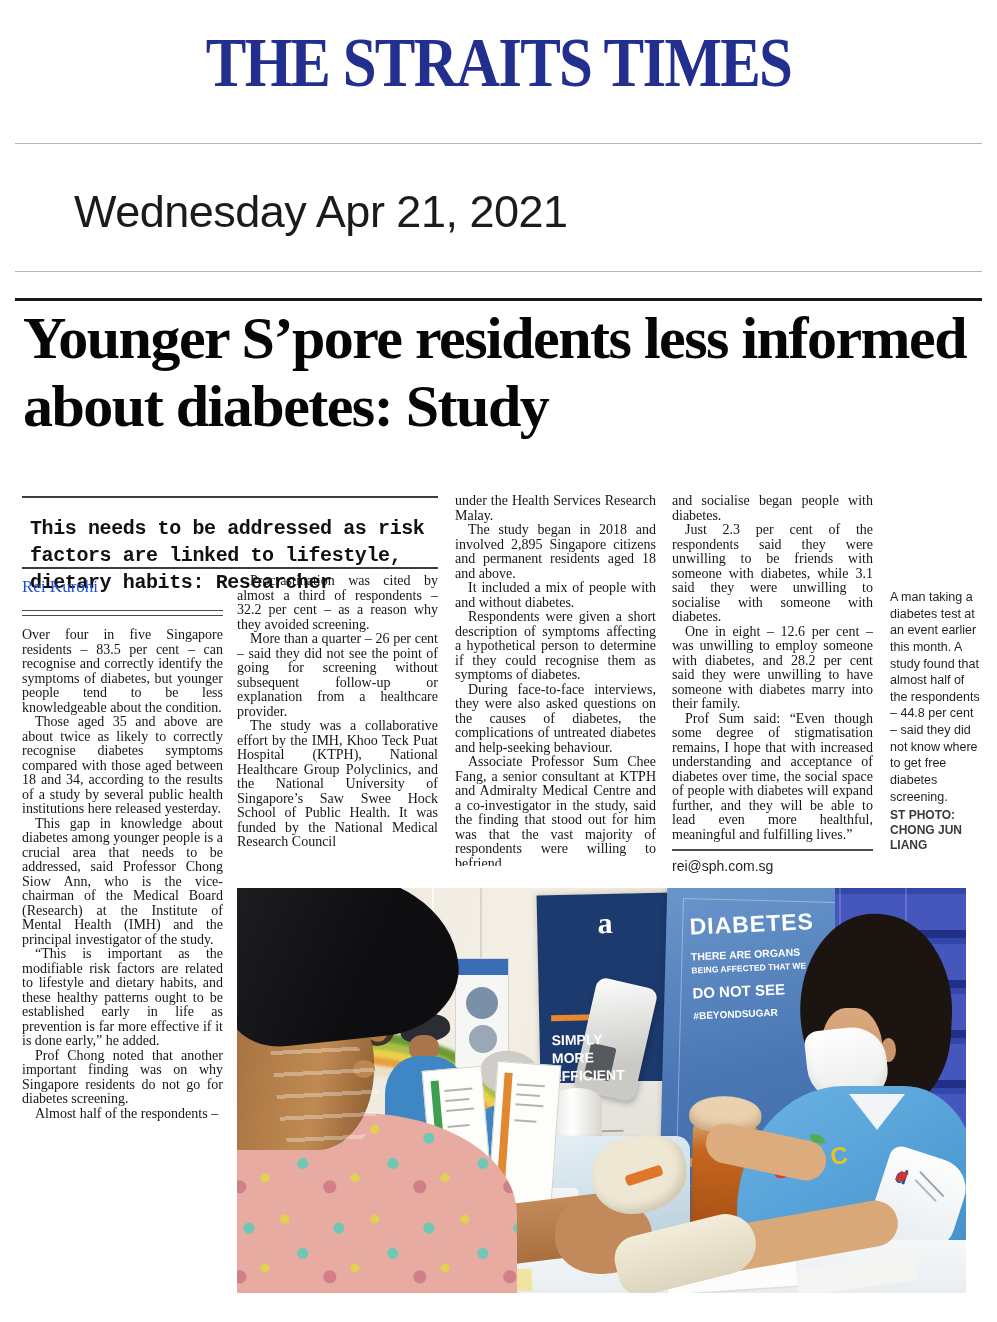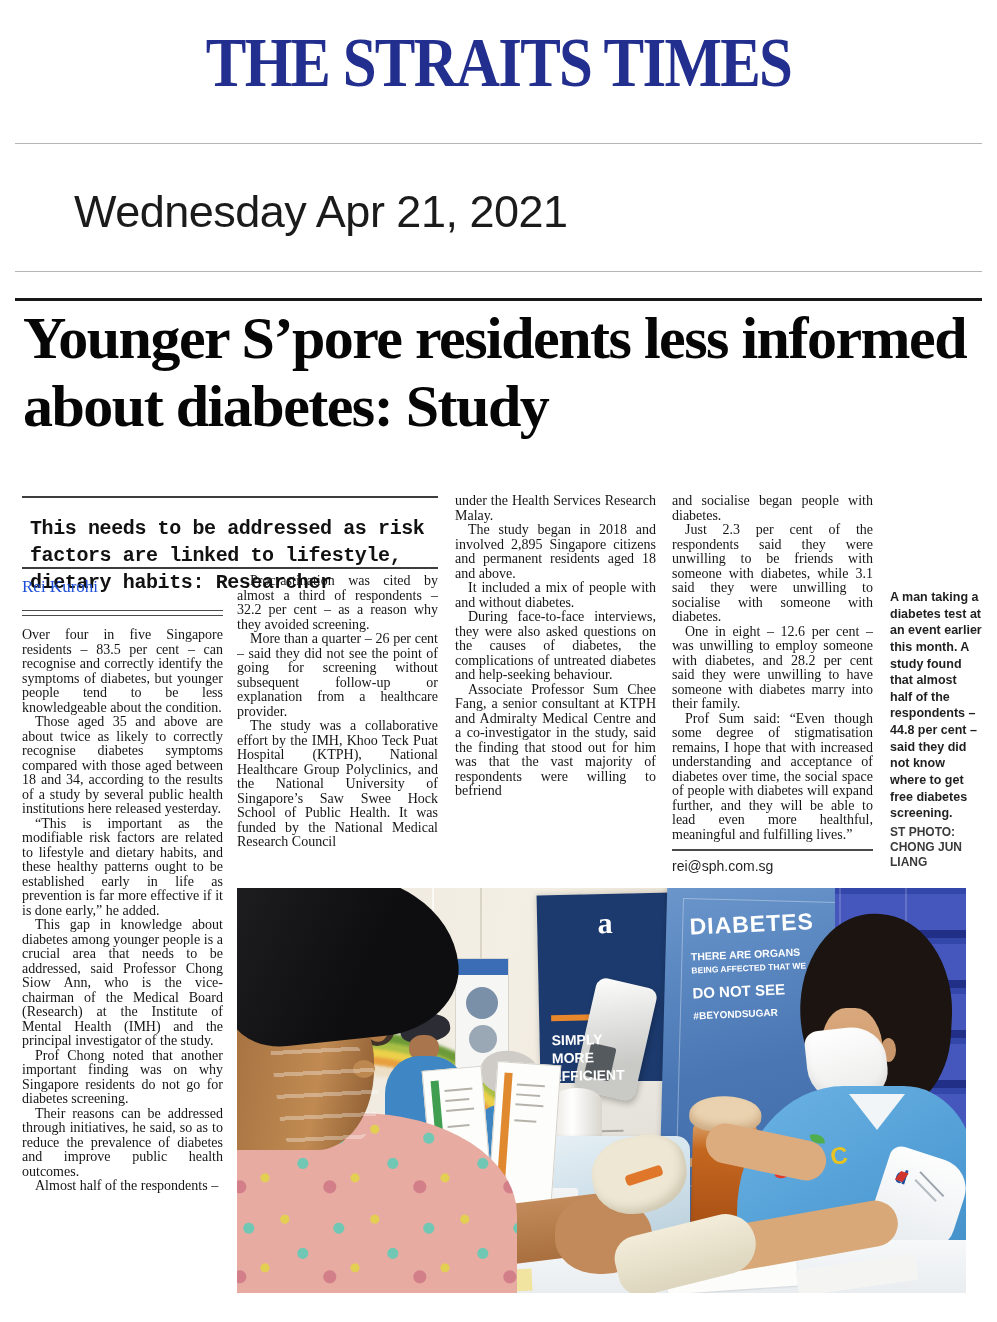--- a/index.html
+++ b/index.html
@@ -37,21 +37,21 @@
   #col2{left:237px;top:574px;height:306px;overflow:hidden;}
   #col3{left:455px;top:494px;height:372px;overflow:hidden;}
   #col4{left:672px;top:494px;height:352px;overflow:hidden;}
   #email-rule{position:absolute;left:672px;top:849px;width:201px;border-top:2px solid #4a4a4a;height:0;}
   #email{position:absolute;left:672px;top:858px;font-family:"Liberation Sans",sans-serif;
     font-size:14px;color:#1f1f1f;}
 
   
   #caption-box{position:absolute;left:890px;top:589px;width:92px;
     font-family:"Liberation Sans",sans-serif;}
-  #caption-text{margin:0;font-weight:700;font-size:12.5px;line-height:1.33;color:#1f1f1f;}
+  #caption-text{margin:0;font-weight:400;font-size:12.5px;line-height:1.33;color:#1f1f1f;}
   #caption-credit{margin:3px 0 0 0;font-weight:700;font-size:12px;line-height:1.25;color:#3a3a3a;}
 
   
   .photo{position:absolute;left:237px;top:888px;width:729px;height:405px;overflow:hidden;
     background:linear-gradient(100deg,#ebe5d9 0%,#f4efe5 35%,#ece5d7 58%,#e7dfd0 78%,#efe9dd 100%);}
   .photo div{position:absolute;}
 
   .seam{background:rgba(255,255,255,.7);width:2px;height:280px;top:0;}
   #seam1{left:195px;} #seam2{left:243px;background:rgba(175,165,150,.35);}
 
@@ -223,37 +223,37 @@
   <div class="subrule" id="subrule-a"></div>
   <p id="subhead">This needs to be addressed as risk factors are linked to lifestyle, dietary habits: Researcher</p>
   <div class="subrule" id="subrule-b"></div>
 
   <div id="byline">Rei Kurohi</div>
   <div id="double-rule"></div>
 
   <div class="col" id="col1">
     <p class="nI">Over four in five Singapore residents – 83.5 per cent – can recognise and correctly identify the symptoms of diabetes, but younger people tend to be less knowledgeable about the condition.</p>
     <p>Those aged 35 and above are about twice as likely to correctly recognise diabetes symptoms compared with those aged between 18 and 34, according to the results of a study by several public health institutions here released yesterday.</p>
+    <p>This gap in knowledge about diabetes among younger people is a crucial area that needs to be addressed, said Professor Chong Siow Ann, who is the vice-chairman of the Medical Board (Research) at the Institute of Mental Health (IMH) and the principal investigator of the study.</p>
     <p>“This is important as the modifiable risk factors are related to lifestyle and dietary habits, and these healthy patterns ought to be established early in life as prevention is far more effective if it is done early,” he added.</p>
-    <p>This gap in knowledge about diabetes among younger people is a crucial area that needs to be addressed, said Professor Chong Siow Ann, who is the vice-chairman of the Medical Board (Research) at the Institute of Mental Health (IMH) and the principal investigator of the study.</p>
     <p>Prof Chong noted that another important finding was on why Singapore residents do not go for diabetes screening.</p>
-    <p>Their reasons can be addressed through initiatives, he said, so as to reduce the prevalence of diabetes and improve public health outcomes.</p>
     <p>Almost half of the respondents –</p>
   </div>
 
   <div class="col" id="col2">
     <p>Procrastination was cited by almost a third of respondents – 32.2 per cent – as a reason why they avoided screening.</p>
     <p>More than a quarter – 26 per cent – said they did not see the point of going for screening without subsequent follow-up or explanation from a healthcare provider.</p>
     <p>The study was a collaborative effort by the IMH, Khoo Teck Puat Hospital (KTPH), National Healthcare Group Polyclinics, and the National University of Singapore’s Saw Swee Hock School of Public Health. It was funded by the National Medical Research Council</p>
   </div>
 
   <div class="col" id="col3">
     <p class="nI">under the Health Services Research Malay.</p>
     <p>The study began in 2018 and involved 2,895 Singapore citizens and permanent residents aged 18 and above.</p>
     <p>It included a mix of people with and without diabetes.</p>
+    <p>Respondents were given a short description of symptoms affecting a hypothetical person to determine if they could recognise them as symptoms of diabetes.</p>
     <p>During face-to-face interviews, they were also asked questions on the causes of diabetes, the complications of untreated diabetes and help-seeking behaviour.</p>
     <p>Associate Professor Sum Chee Fang, a senior consultant at KTPH and Admiralty Medical Centre and a co-investigator in the study, said the finding that stood out for him was that the vast majority of respondents were willing to befriend</p>
   </div>
 
   <div class="col" id="col4">
     <p class="nI">and socialise began people with diabetes.</p>
     <p>Just 2.3 per cent of the respondents said they were unwilling to be friends with someone with diabetes, while 3.1 said they were unwilling to socialise with someone with diabetes.</p>
     <p>One in eight – 12.6 per cent – was unwilling to employ someone with diabetes, and 28.2 per cent said they were unwilling to have someone with diabetes marry into their family.</p>
     <p>Prof Sum said: “Even though some degree of stigmatisation remains, I hope that with increased understanding and acceptance of diabetes over time, the social space of people with diabetes will expand further, and they will be able to lead even more healthful, meaningful and fulfilling lives.”</p>
   </div>

